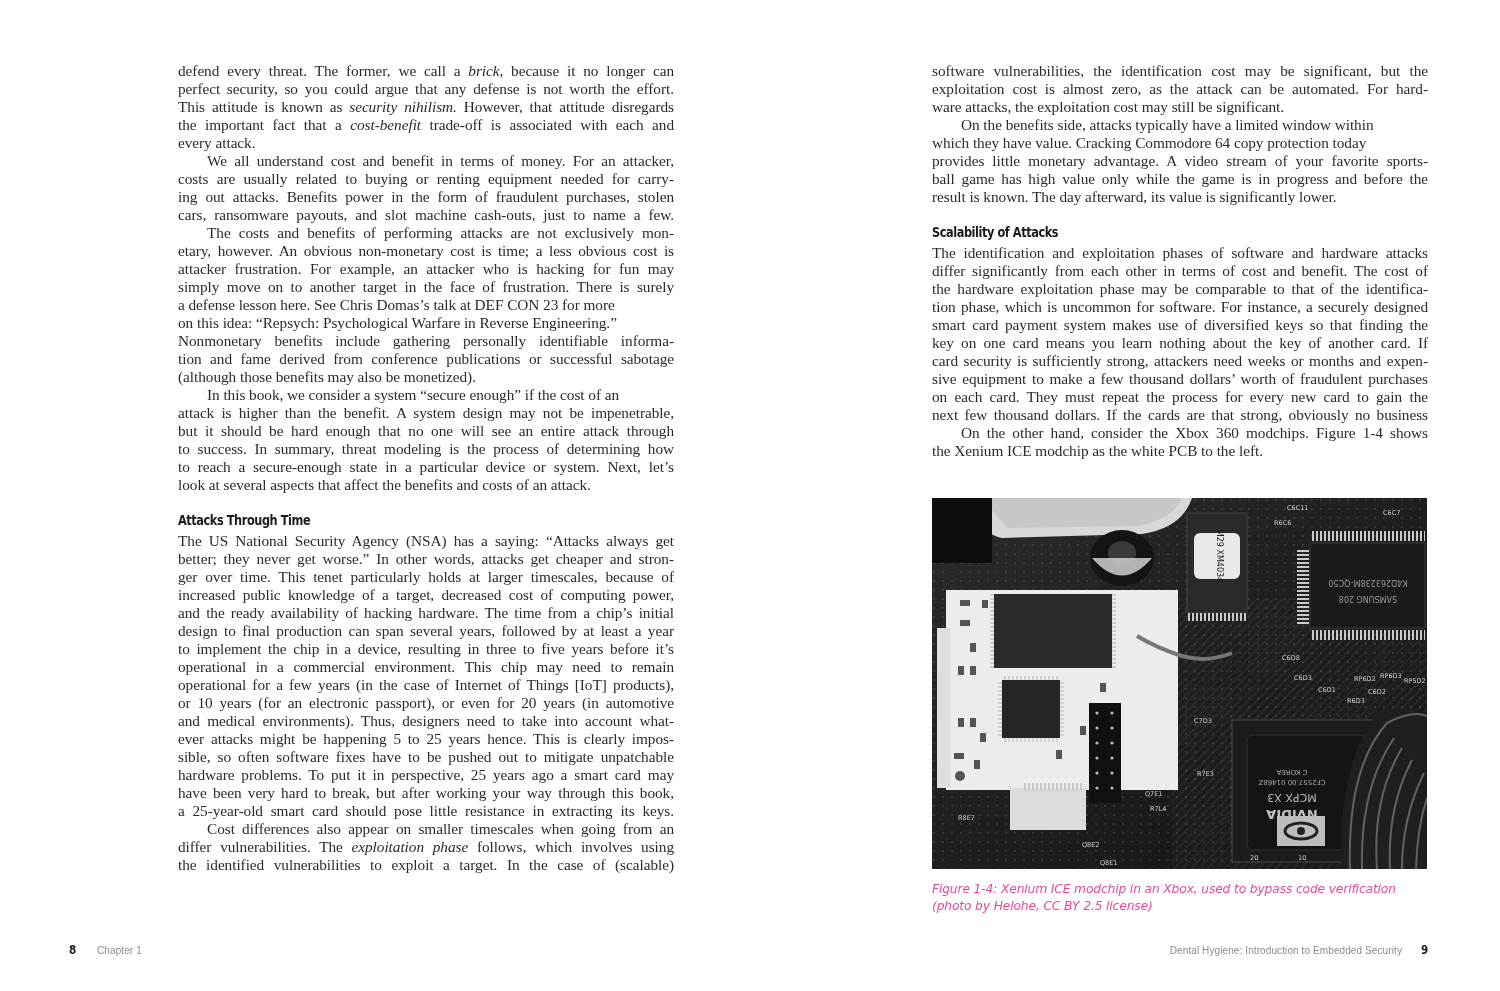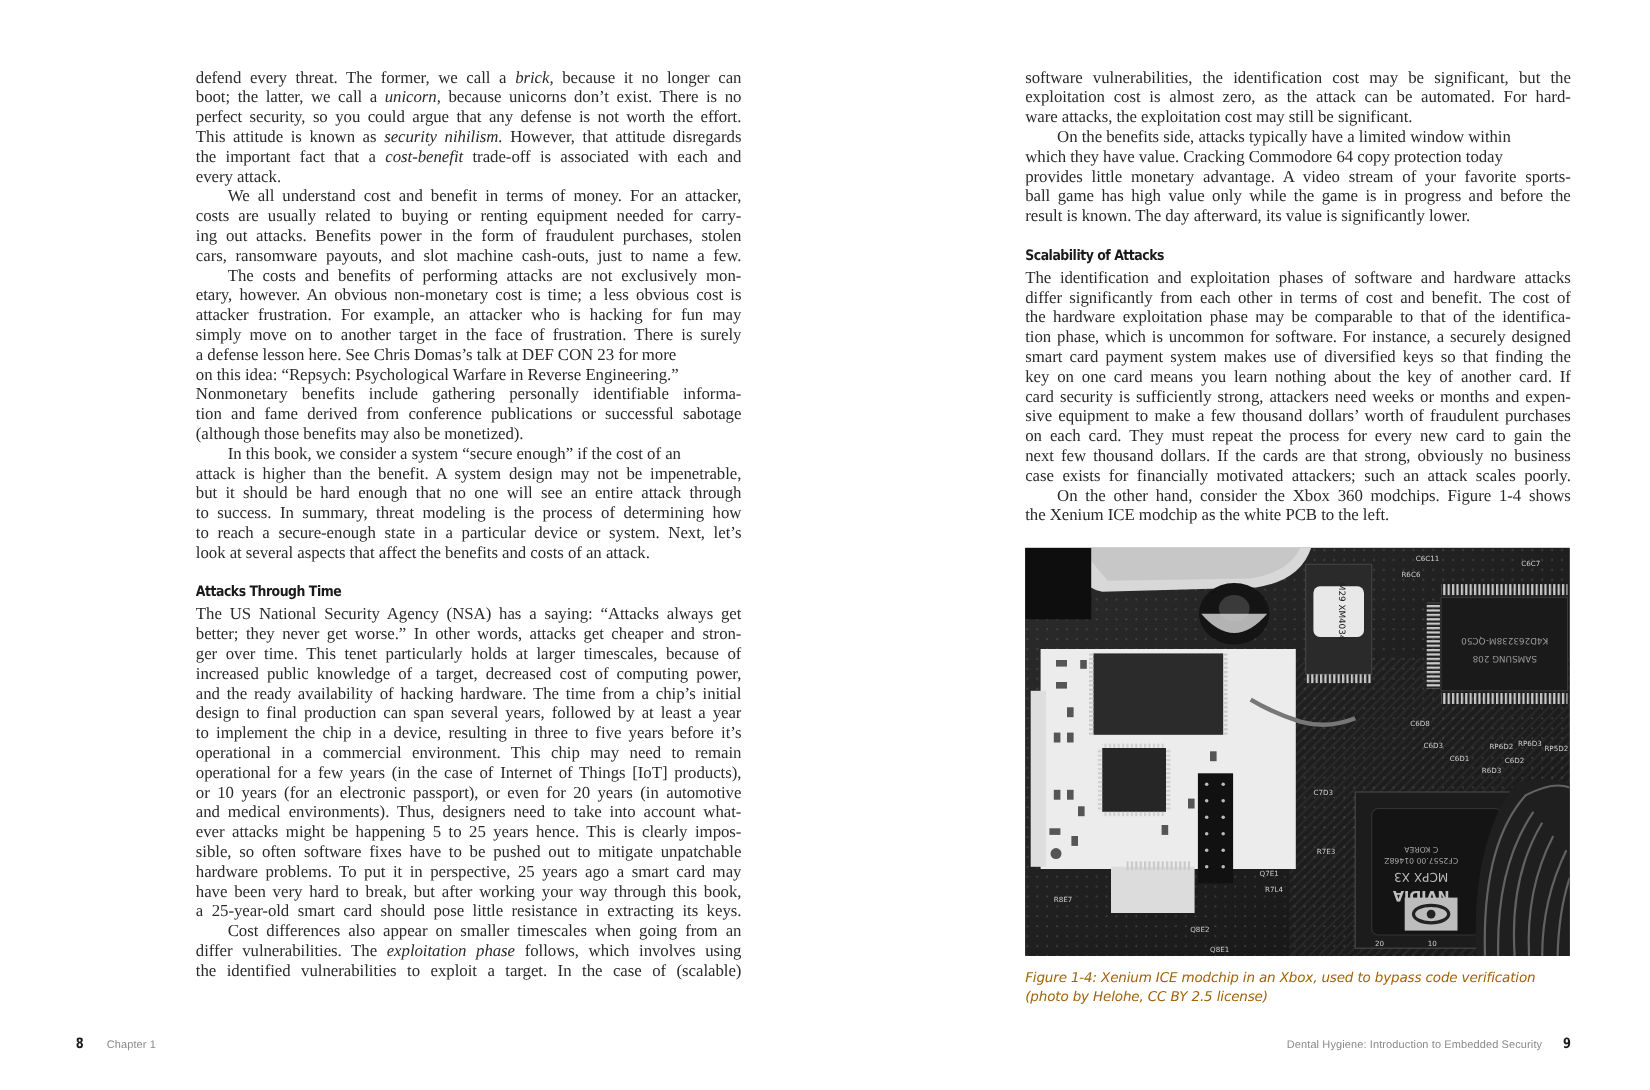--- a/index.html
+++ b/index.html
@@ -76,21 +76,21 @@
     .figure svg { display: block; }
     .caption {
       position: absolute;
       left: 182px;
       top: 881px;
       width: 500px;
       font-family: "DejaVu Sans", "Liberation Sans", sans-serif;
       font-style: italic;
       font-size: 12.3px;
       line-height: 17px;
-      color: #a16207;
+      color: #ec4899;
       letter-spacing: -0.15px;
     }
 
     .folio-num {
       position: absolute;
       top: 942px;
       font-family: "DejaVu Sans", "Liberation Sans", sans-serif;
       font-weight: bold;
       font-size: 13px;
       color: #1a1a1a;
@@ -109,21 +109,20 @@
     .page.right .folio-num { left: 670px; }
     .page.right .folio-text { right: 98px; }
   </style>
 </head>
 <body>
 
 <div class="page left">
   <div class="text-block">
     <div id="left-lines">
         <div class="line justify"><span>defend every threat. The former, we call a </span><em>brick,</em><span> because it no longer can</span></div>
-        <div class="line justify"><span>boot; the latter, we call a </span><em>unicorn</em><span>, because unicorns don’t exist. There is no</span></div>
         <div class="line justify"><span>perfect security, so you could argue that any defense is not worth the effort.</span></div>
         <div class="line justify"><span>This attitude is known as </span><em>security nihilism.</em><span> However, that attitude disregards</span></div>
         <div class="line justify"><span>the important fact that a </span><em>cost-benefit</em><span> trade-off is associated with each and</span></div>
         <div class="line"><span>every attack.</span></div>
         <div class="line indent justify"><span>We all understand cost and benefit in terms of money. For an attacker,</span></div>
         <div class="line justify"><span>costs are usually related to buying or renting equipment needed for carry-</span></div>
         <div class="line justify"><span>ing out attacks. Benefits power in the form of fraudulent purchases, stolen</span></div>
         <div class="line justify"><span>cars, ransomware payouts, and slot machine cash-outs, just to name a few.</span></div>
         <div class="line indent justify"><span>The costs and benefits of performing attacks are not exclusively mon-</span></div>
         <div class="line justify"><span>etary, however. An obvious non-monetary cost is time; a less obvious cost is</span></div>
@@ -189,21 +188,20 @@
         <div class="line justify"><span>The identification and exploitation phases of software and hardware attacks</span></div>
         <div class="line justify"><span>differ significantly from each other in terms of cost and benefit. The cost of</span></div>
         <div class="line justify"><span>the hardware exploitation phase may be comparable to that of the identifica-</span></div>
         <div class="line justify"><span>tion phase, which is uncommon for software. For instance, a securely designed</span></div>
         <div class="line justify"><span>smart card payment system makes use of diversified keys so that finding the</span></div>
         <div class="line justify"><span>key on one card means you learn nothing about the key of another card. If</span></div>
         <div class="line justify"><span>card security is sufficiently strong, attackers need weeks or months and expen-</span></div>
         <div class="line justify"><span>sive equipment to make a few thousand dollars’ worth of fraudulent purchases</span></div>
         <div class="line justify"><span>on each card. They must repeat the process for every new card to gain the</span></div>
         <div class="line justify"><span>next few thousand dollars. If the cards are that strong, obviously no business</span></div>
-        <div class="line justify"><span>case exists for financially motivated attackers; such an attack scales poorly.</span></div>
         <div class="line indent justify"><span>On the other hand, consider the Xbox 360 modchips. Figure 1-4 shows</span></div>
         <div class="line"><span>the Xenium ICE modchip as the white PCB to the left.</span></div>
       </div>
   </div>
 
   <div class="figure">
     <svg width="495" height="371" viewBox="0 0 495 371" xmlns="http://www.w3.org/2000/svg">
       <defs>
         <linearGradient id="bg" x1="0" y1="0" x2="1" y2="1">
           <stop offset="0" stop-color="#2c2c2c"></stop>

